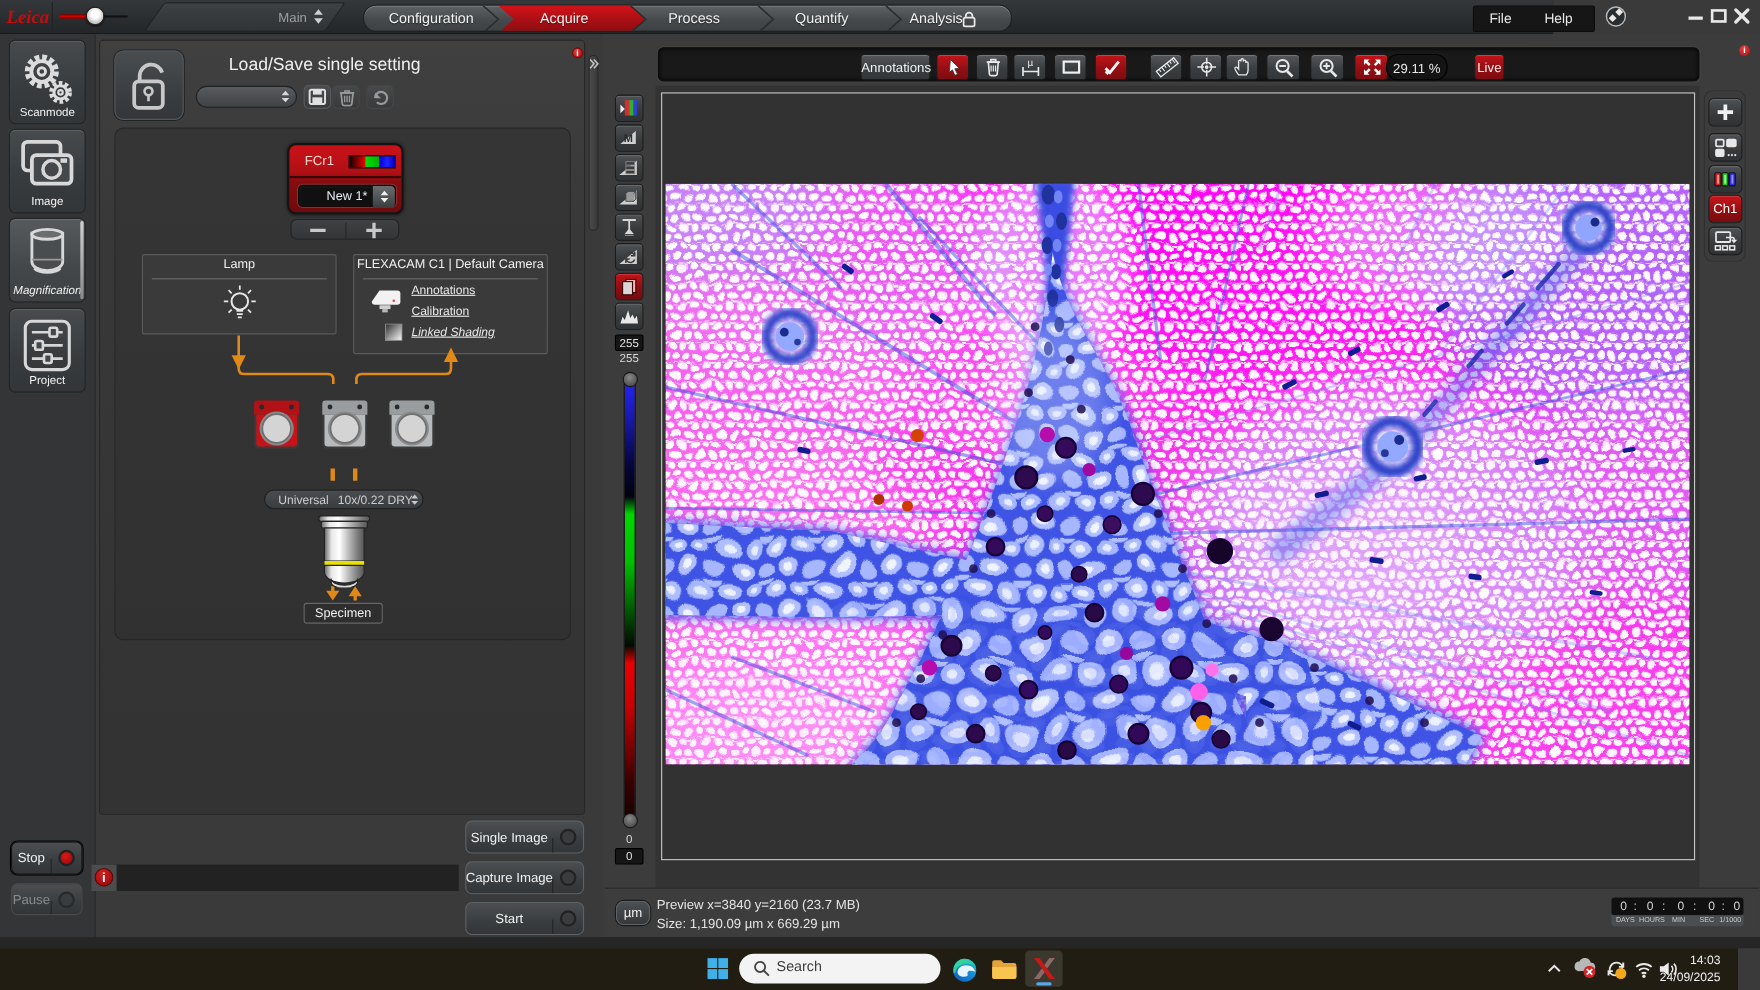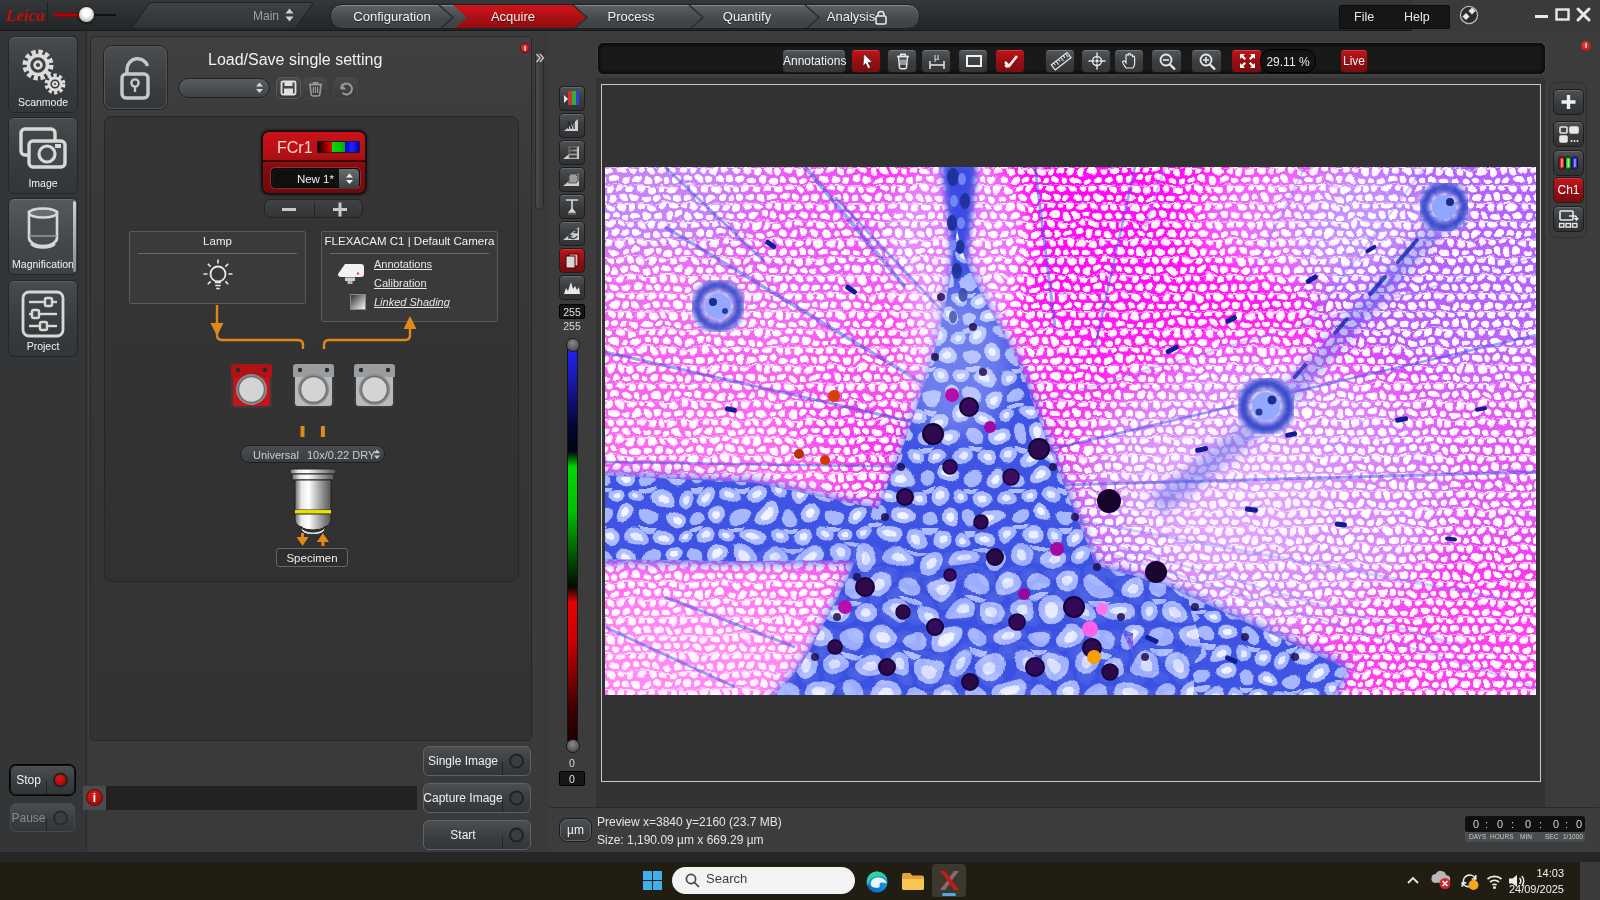--- a/index.html
+++ b/index.html
@@ -50,21 +50,21 @@
 #redinfo1 { position:absolute; left:429px; top:6px; width:10px; height:10px; border-radius:50%;
   background:radial-gradient(circle at 40% 35%, #e84040, #a50d0d); border:1px solid #7d0909;
   color:#fff; font-size:8px; font-weight:bold; text-align:center; line-height:10px; }
 #innerpanel { position:absolute; left:13px; top:79px; width:415px; height:466px;
   background:linear-gradient(#353535,#313131); border:1px solid #262626; border-radius:8px; }
 
 
 #fcr { position:absolute; left:156px; top:13px; width:106px; height:65px; border-radius:8px;
   border:2px solid #141414; background:linear-gradient(#cb1219,#b01015 40%,#9c0e12 47%,#860c0f 55%,#6f0a0c); overflow:hidden; box-shadow:0 0 3px rgba(0,0,0,.6); }
 #fcr-divider { position:absolute; left:0; top:28px; width:106px; height:2px; background:#3a0404; }
-#fcr-lbl { position:absolute; left:14px; top:7px; color:#ffd8d0; font-size:16px; }
+#fcr-lbl { position:absolute; left:14px; top:7px; color:#ffd8d0; font-size:12px; }
 #fcr-rgb { position:absolute; left:54px; top:9px; width:43px; height:12px; border:1px solid #1a1a1a; background:#200000; }
 #fcr-dd { position:absolute; left:8px; top:36px; width:89px; height:20px; border-radius:4px;
   background:#141414; border:1px solid #000; box-shadow:0 0 0 1px rgba(255,255,255,.15); }
 #fcr-dd .field { position:absolute; left:2px; top:2px; width:64px; height:16px; background:#101010; border-radius:3px;
   color:#e8eef5; font-size:11.5px; text-align:right; line-height:16px; padding-right:4px; }
 #fcr-dd .spin { position:absolute; right:0px; top:0; width:20px; height:20px; border-radius:0 4px 4px 0;
   background:linear-gradient(#6a6e70,#3a3d3f); }
 #mp-btns { position:absolute; left:159px; top:82px; width:99px; height:19px; border-radius:6px;
   background:linear-gradient(#3f4244,#333537); border:1px solid #232323; }
 #mp-btns .div { position:absolute; left:49px; top:2px; width:1px; height:15px; background:#242424; }
@@ -250,21 +250,21 @@
         <div class="lbl">Image</div>
     <svg width="56" height="52" viewBox="0 0 56 52">
       <rect x="6" y="4" width="34" height="26" rx="4" fill="none" stroke="#d8d8d8" stroke-width="3.4"></rect>
       <g>
             <rect x="14" y="16" width="36" height="26" rx="4" fill="#45484a" stroke="#d8d8d8" stroke-width="3.4"></rect>
       <circle cx="32" cy="29" r="8" fill="none" stroke="#d8d8d8" stroke-width="3.2"></circle>
       <rect x="40" y="19" width="6" height="4" fill="#d8d8d8"></rect>
           </g>
     </svg>
   </div>
-  <div class="sbtn sel" style="top:167px;">
+  <div class="sbtn sel" style="top:167px;font-style:italic;">
         <div class="lbl">Magnification</div>
     <svg width="48" height="50" viewBox="0 0 48 50">
       <path d="M10 6 h28 v26 a14 8 0 0 1 -28 0 Z" fill="#4a4d4f" stroke="#d8d8d8" stroke-width="2.6"></path>
       <ellipse cx="24" cy="7" rx="14" ry="4.5" fill="#6a6d6f" stroke="#d8d8d8" stroke-width="2.6"></ellipse>
       <path d="M10 30 h28" stroke="#9a9a9a" stroke-width="1.5"></path>
       <path d="M12 38 a13 6 0 0 0 24 0" fill="none" stroke="#d8d8d8" stroke-width="2.2"></path>
     </svg>
   </div>
   <div class="sbtn" style="top:249px;">
         <div class="lbl">Project</div>

